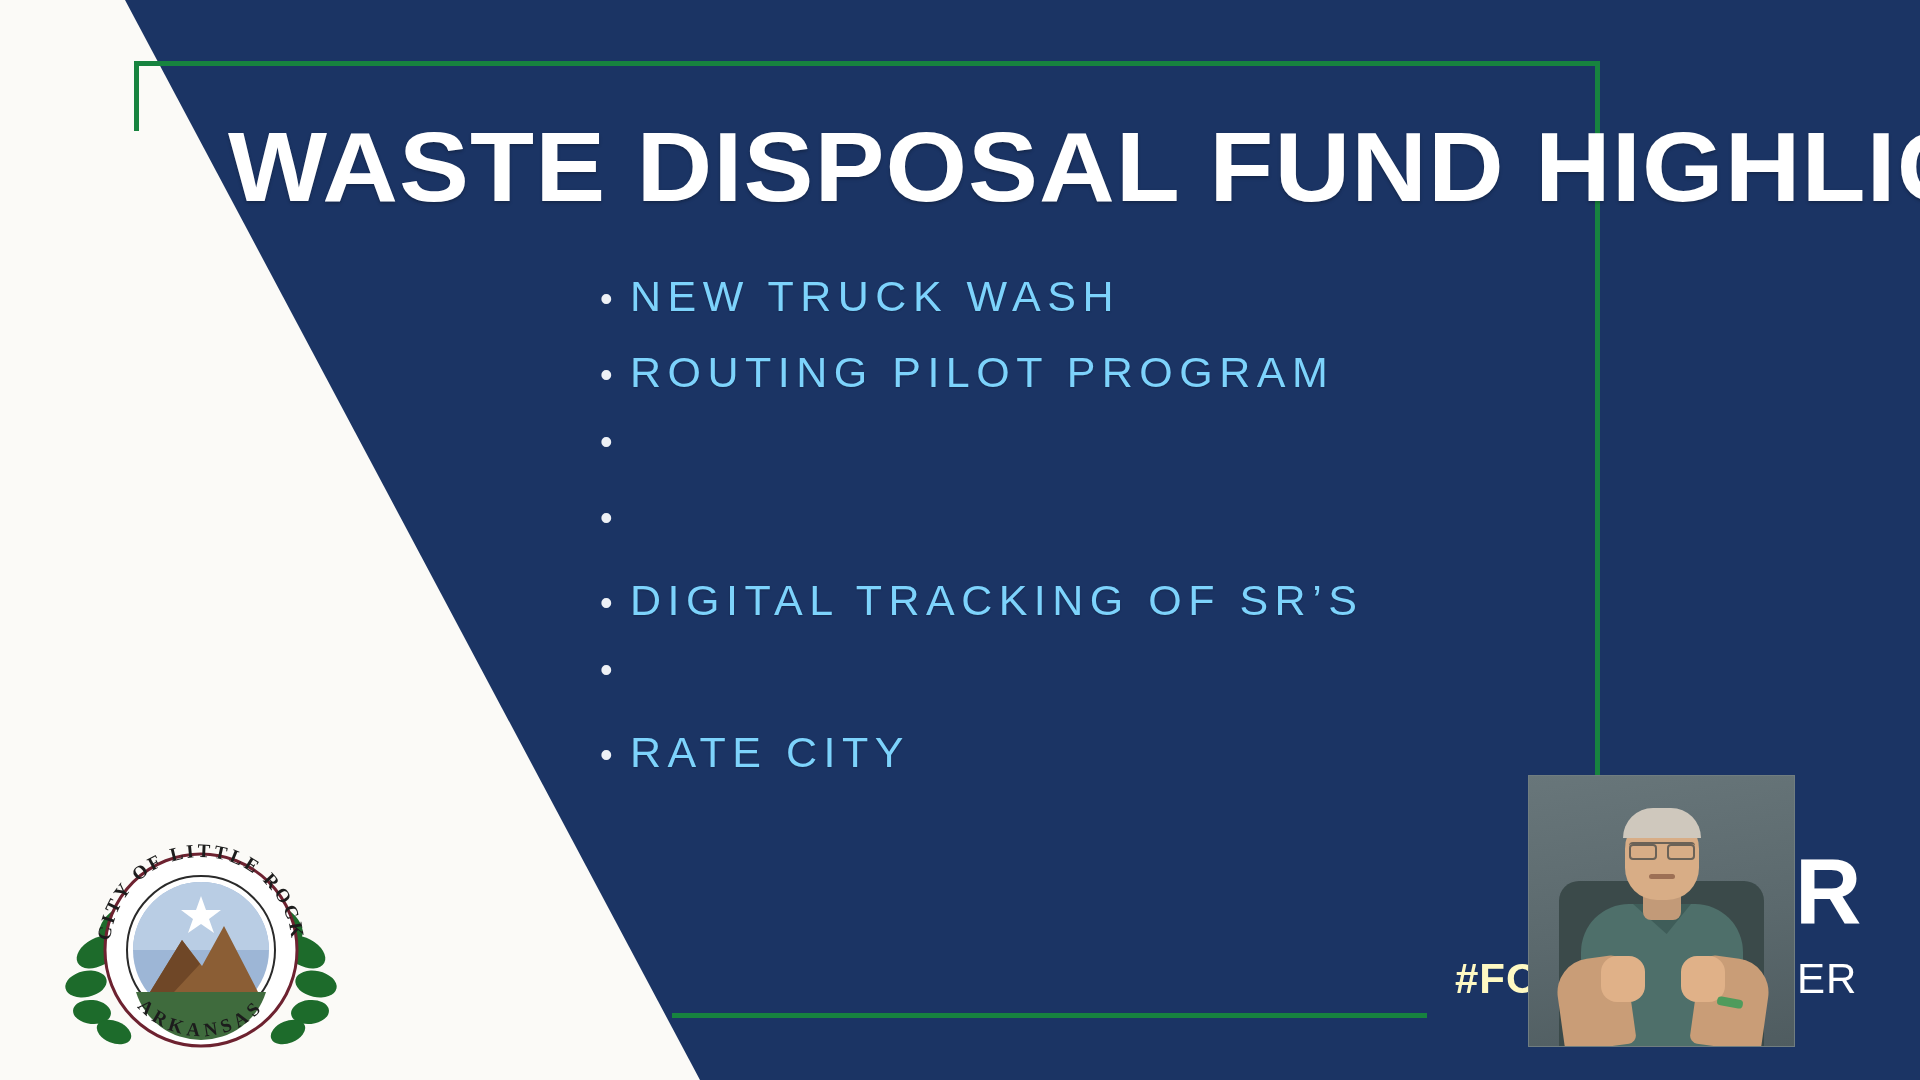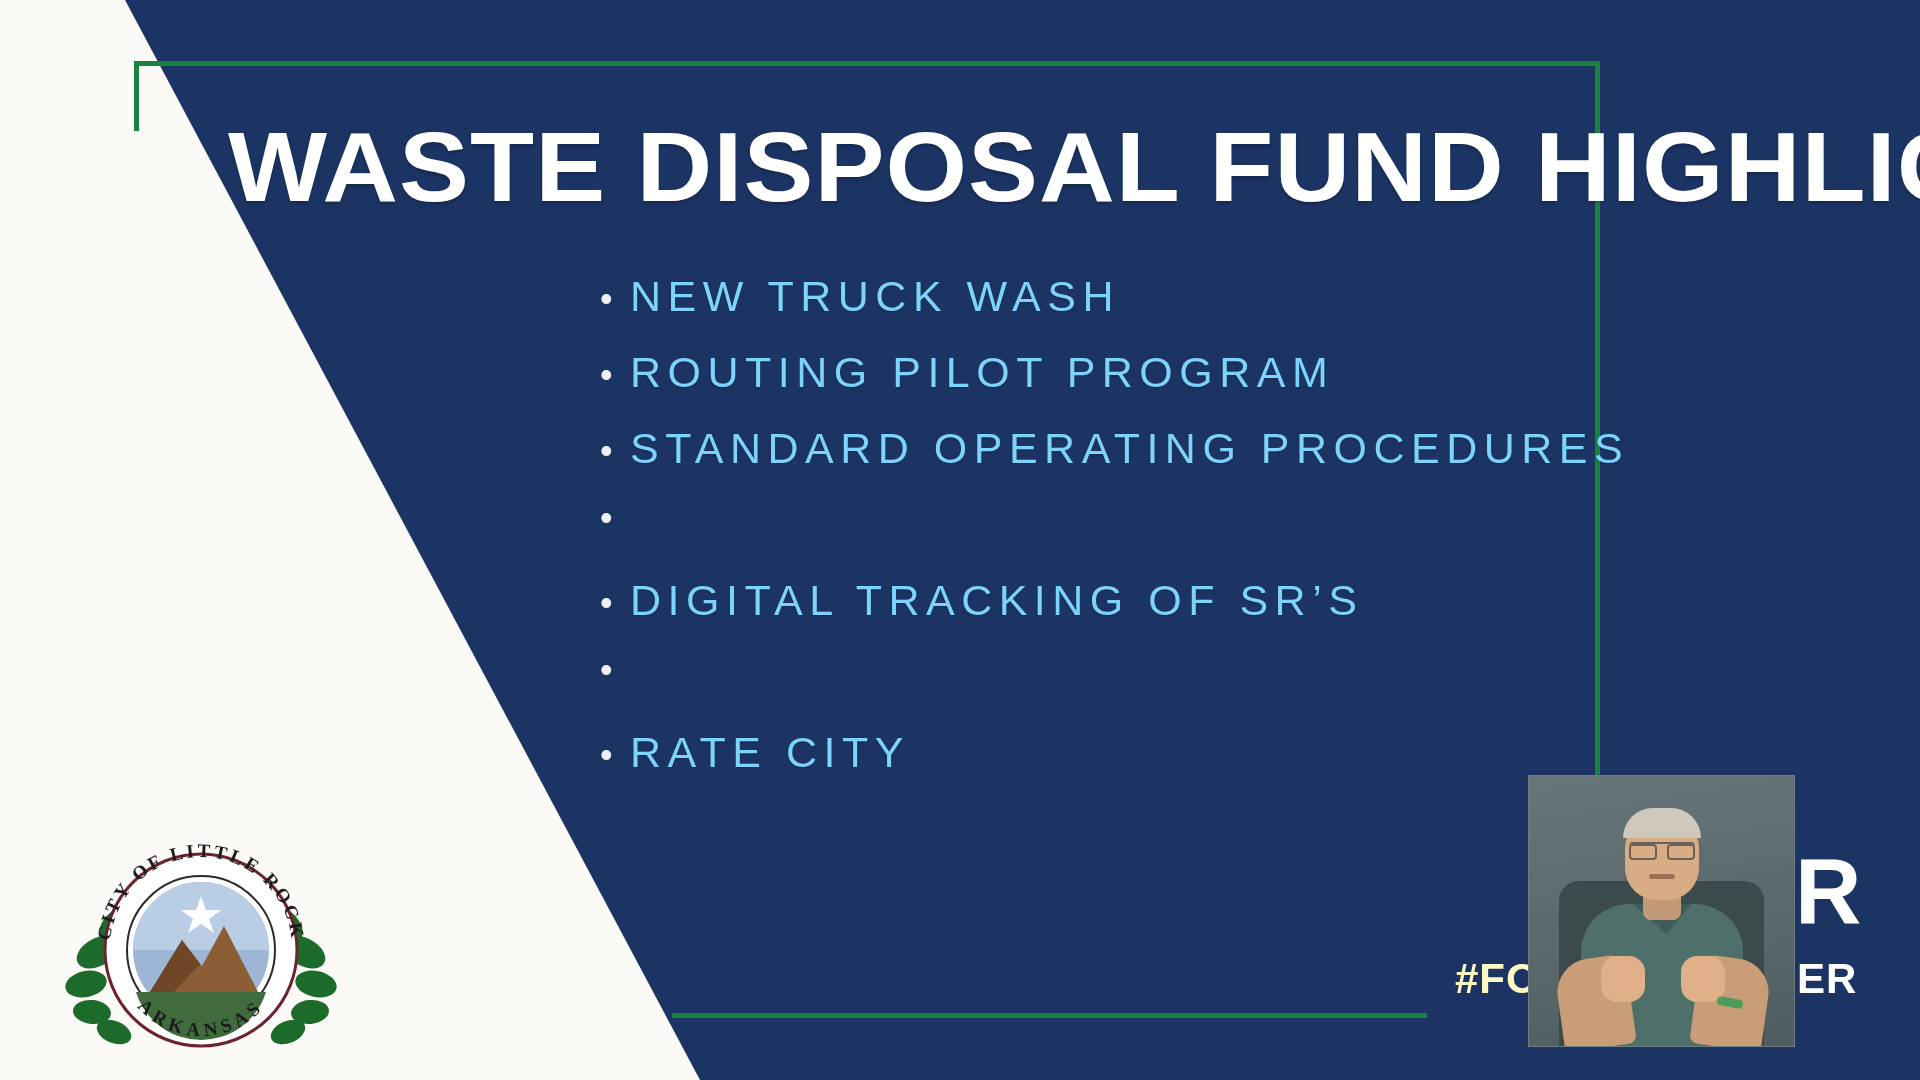--- a/index.html
+++ b/index.html
@@ -155,21 +155,21 @@
     font-weight: 700;
     color: #fef9c3;
     letter-spacing: 1px;
   }
   .wordmark-er {
     position: absolute;
     left: 1797px;
     top: 955px;
     font-family: "Liberation Sans Narrow", "Liberation Sans", sans-serif;
     font-size: 42px;
-    font-weight: 700;
+    font-weight: 400;
     color: #ffffff;
     letter-spacing: 1px;
   }
 
   
   .video-inset {
     position: absolute;
     left: 1528px;
     top: 775px;
     width: 265px;
@@ -334,21 +334,20 @@
     <li class="bullet-row">
       <span class="bullet-dot">•</span>
       <span class="bullet-text">NEW TRUCK WASH</span>
     </li>
     <li class="bullet-row">
       <span class="bullet-dot">•</span>
       <span class="bullet-text">ROUTING PILOT PROGRAM</span>
     </li>
     <li class="bullet-row">
       <span class="bullet-dot">•</span>
-      <span class="bullet-text">STANDARD OPERATING PROCEDURES</span>
     </li>
     <li class="bullet-row">
       <span class="bullet-dot">•</span>
     </li>
     <li class="bullet-row">
       <span class="bullet-dot">•</span>
       <span class="bullet-text">DIGITAL TRACKING OF SR’S</span>
     </li>
     <li class="bullet-row">
       <span class="bullet-dot">•</span>

